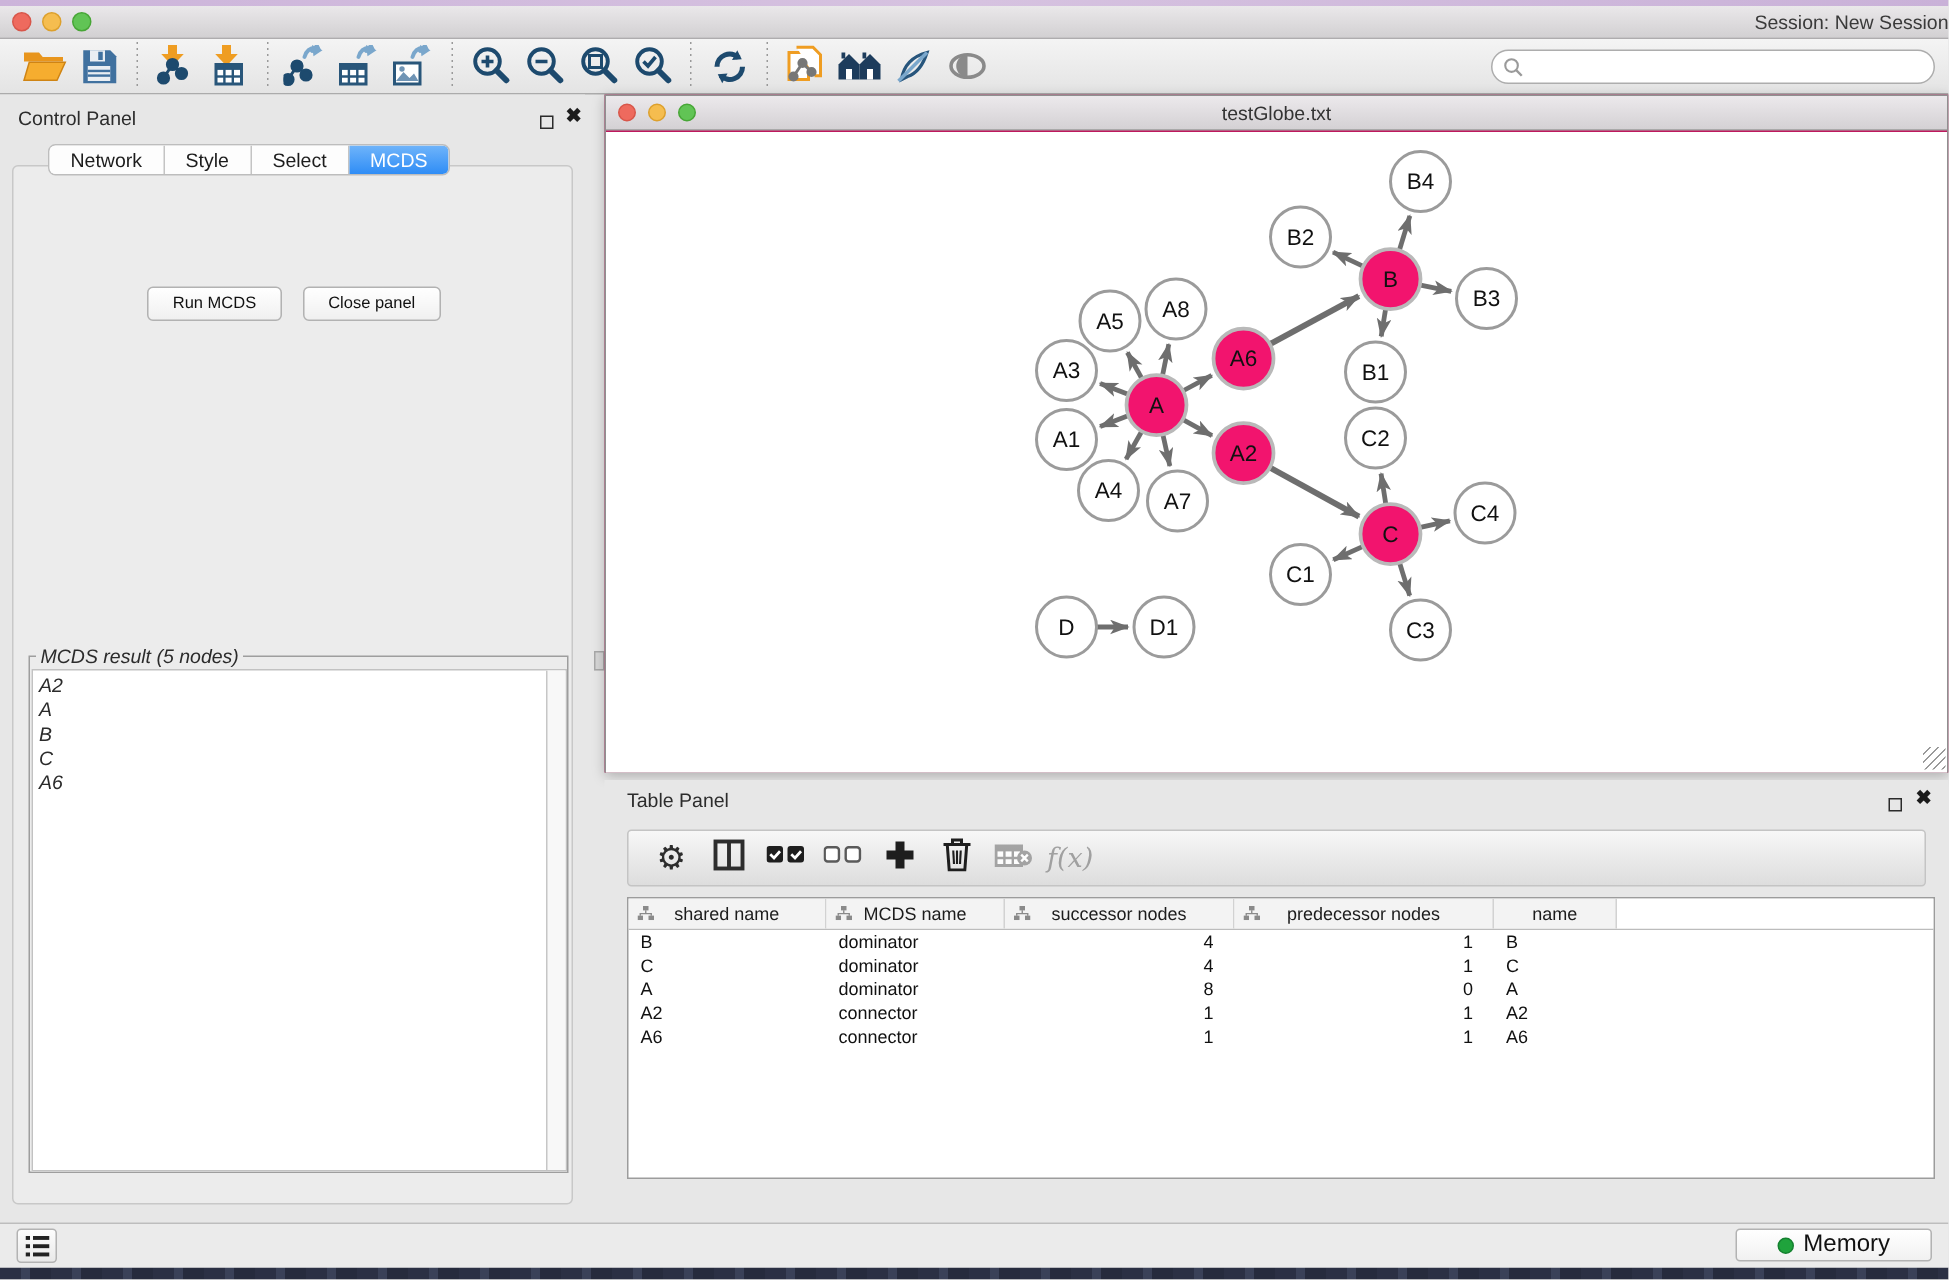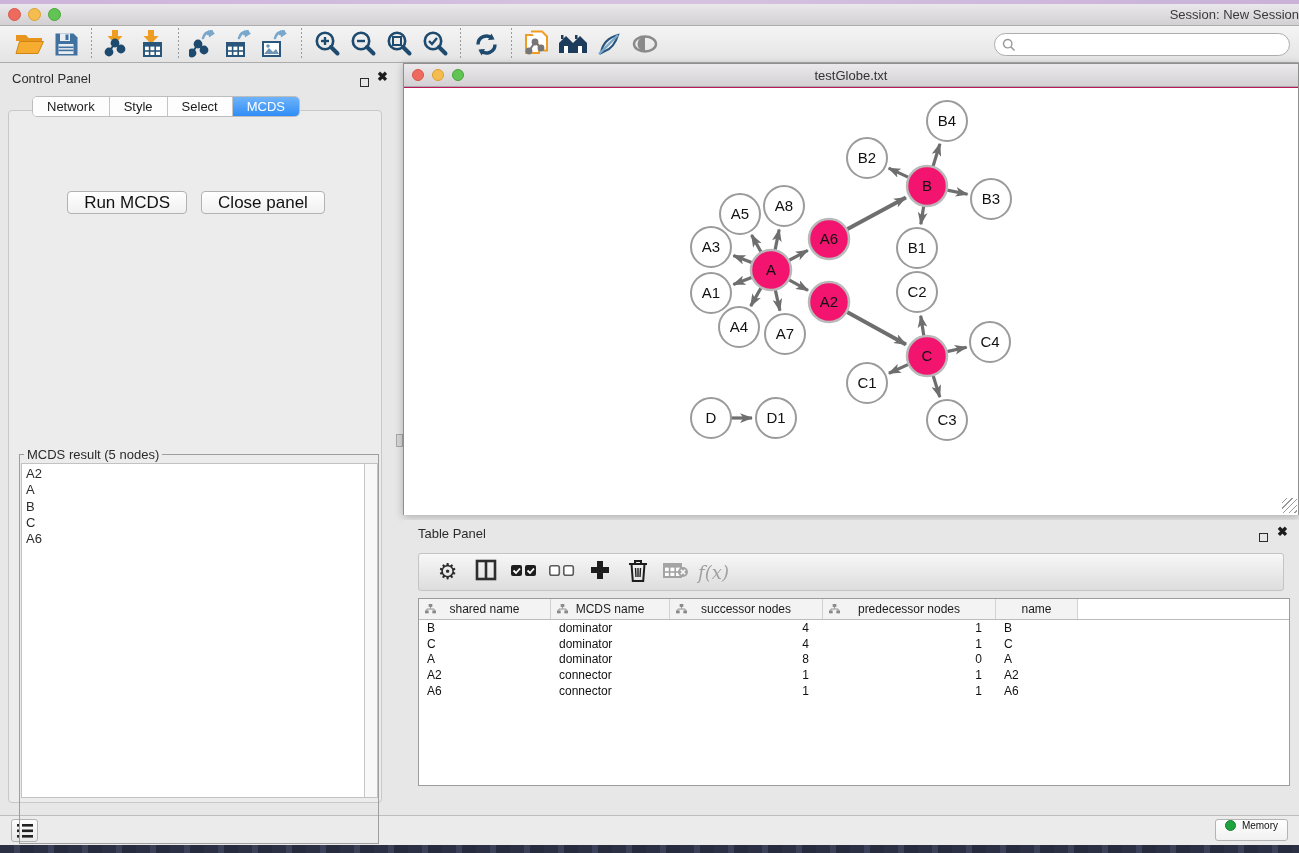--- a/index.html
+++ b/index.html
@@ -51,22 +51,22 @@
     border-radius:4px; display:flex; align-items:center; }
   .combo .val { flex:1; font-size:13px; padding-left:8px; white-space:nowrap; }
   .combo .stepper { width:20px; height:22px; border-radius:0 3px 3px 0; background:linear-gradient(#70b4fa,#2a89f5);
     display:flex; flex-direction:column; align-items:center; justify-content:center; gap:2px; }
   .combo .stepper .up { width:0; height:0; border-left:4px solid transparent; border-right:4px solid transparent;
     border-bottom:5px solid #fff; }
   .combo .stepper .down { width:0; height:0; border-left:4px solid transparent; border-right:4px solid transparent;
     border-top:5px solid #fff; }
   .cp-buttons { top:127px; left:0; width:374px; display:flex; justify-content:center; gap:14px; }
   .btn { height:23px; background:linear-gradient(#ffffff,#f0f0f0); border:1px solid #b2b2b2; border-radius:4px;
-    font-size:17px; padding:0 16px; line-height:21px; color:#111; cursor:default; }
-  .fieldset { left:10px; top:343px; width:360px; height:390px; border:1px solid #9e9e9e; }
+    font-size:11px; padding:0 16px; line-height:21px; color:#111; cursor:default; }
+  .fieldset { left:10px; top:326px; width:360px; height:345px; border:1px solid #9e9e9e;font-style:italic; }
   .legend { top:-8px; left:4px; background:#ececec; padding:0 3px; font-size:13px; }
   .mcds-list { left:1px; top:8px; width:357px; height:335px; background:#fff; border:1px solid #c2c2c2; }
   .mcds-list .items { position:absolute; left:0; top:2px; right:14px; bottom:0; }
   .mcds-list .item { font-size:13px; line-height:16.3px; padding-left:4px; }
   .mcds-scroll { position:absolute; right:0; top:0; width:13px; height:100%; border-left:1px solid #c6c6c6; background:#f8f8f8; }
 
   
   .v-splitter-grip { left:396px; top:434px; width:7px; height:13px; background:#d6d6d6; border:1px solid #a8a8a8; }
 
   
@@ -95,21 +95,21 @@
   .th .tree-ic { position:absolute; left:6px; top:5px; line-height:0; }
   .tbody .tr { display:flex; height:15.7px; align-items:center; }
   .td { font-size:12px; color:#111; white-space:nowrap; overflow:hidden; }
   .tp-tabs { left:0; top:269px; width:896px; display:flex; justify-content:center; }
 
   
   .status-bar { left:0; top:815px; width:1299px; height:30px; background:#ebebeb; border-top:1px solid #bdbdbd; }
   .status-left-btn { left:11px; top:3px; width:27px; height:23px; background:linear-gradient(#fdfdfd,#e9e9e9);
     border:1px solid #b3b3b3; border-radius:3px; display:flex; align-items:center; justify-content:center; }
   .memory-btn { right:11px; top:3px; height:22px; background:linear-gradient(#ffffff,#f1f1f1); border:1px solid #b3b3b3;
-    border-radius:3px; display:flex; align-items:flex-start; gap:6px; padding:0 9px; font-size:10px; color:#111; }
+    border-radius:3px; display:flex; align-items:center; gap:6px; padding:0 27px; font-size:16px; color:#111; }
   .memory-dot { width:11px; height:11px; border-radius:50%; background:#1fa33c; border:1px solid #158130; }
 </style>
 </head>
 <body>
 
 <div class="abs desktop-top"></div>
 <div class="abs desktop-bottom"></div>
 
 <div class="abs app-titlebar">
   <div class="abs light red"></div>

